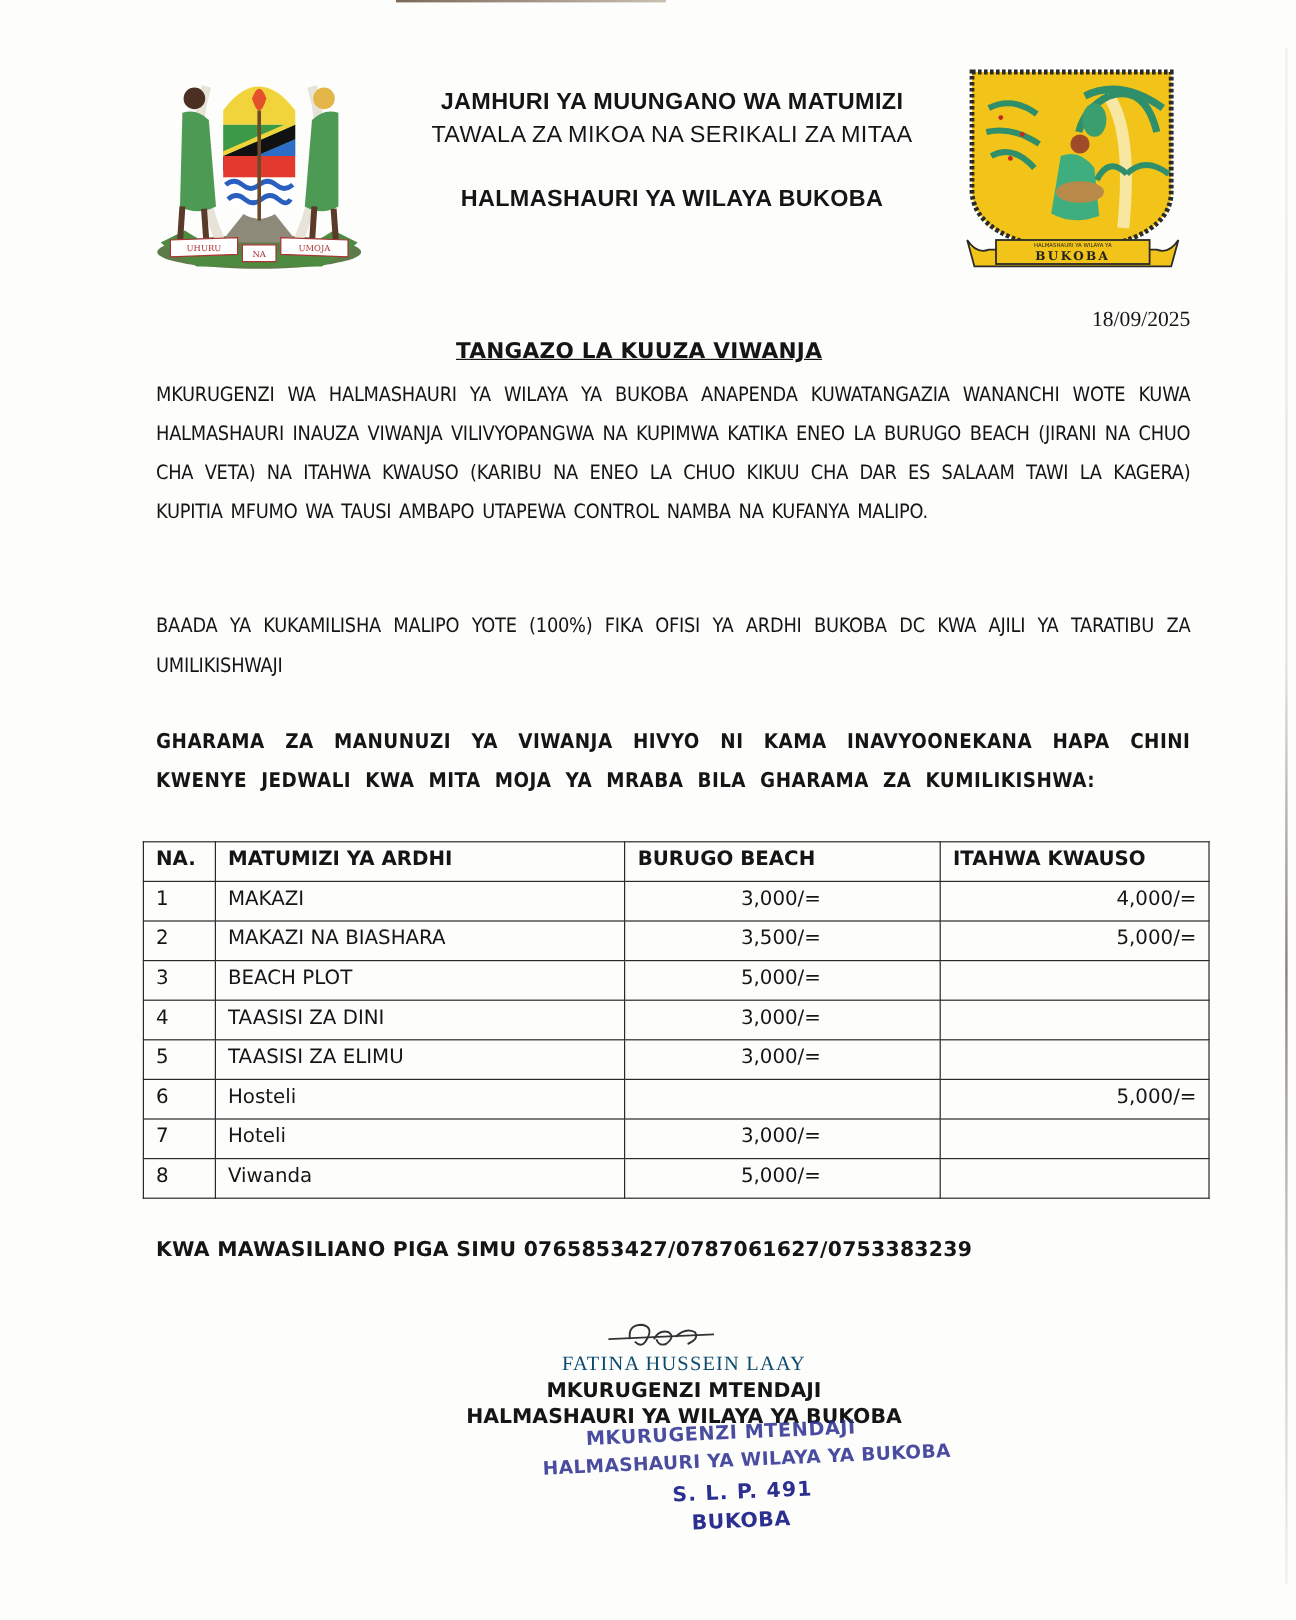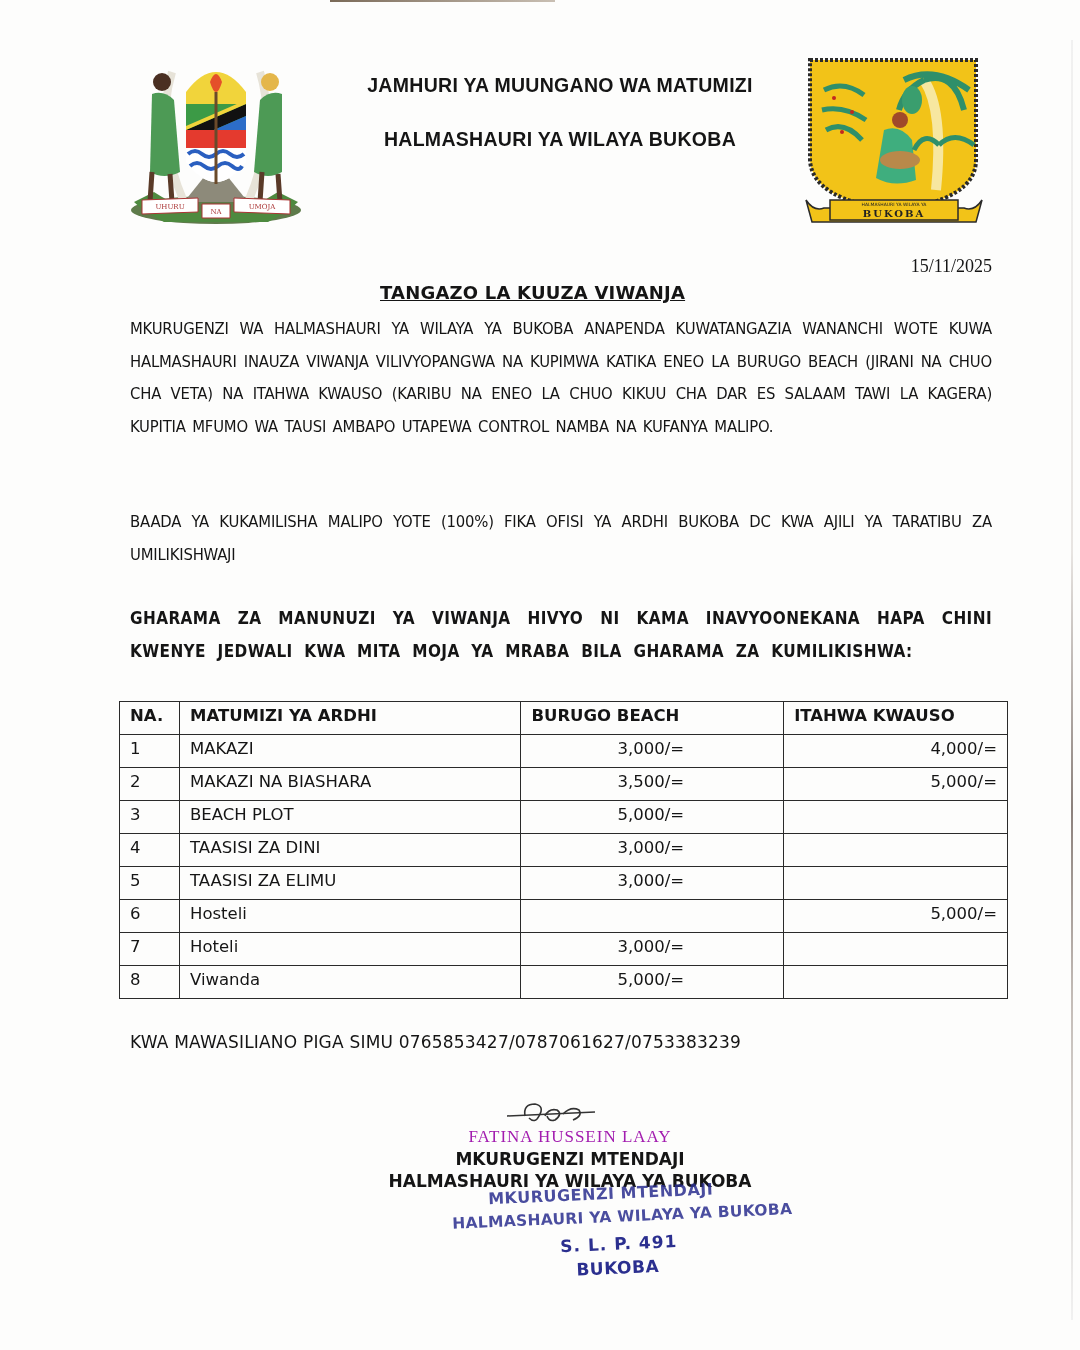--- a/index.html
+++ b/index.html
@@ -38,26 +38,26 @@
     .price-table th, .price-table td { border: 1.6px solid #2a2a2a; height: 33px; vertical-align: top; padding: 4px 10px 0 10px; }
     .price-table th { font-weight: bold; text-align: left; }
     .col-no { width: 60px; }
     .col-use { width: 342px; }
     .col-bb { width: 263px; }
     .col-ik { width: 224px; }
     td.num { text-align: left; padding-left: 96px; }
     td.num-ik { text-align: right; padding-left: 75px; }
 
     .contact { position: absolute; left: 130px; top: 1032px; font-family: "DejaVu Sans", sans-serif;
-      font-weight: normal; font-size: 17px; letter-spacing: .2px; }
+      font-weight: bold; font-size: 17px; letter-spacing: .2px; }
 
     
     .signature { position: absolute; left: 505px; top: 1100px; width: 95px; height: 28px; }
     .sig-block { position: absolute; left: 340px; top: 1126px; width: 460px; text-align: center; }
-    .sig-name { font-family: "Liberation Serif", serif; font-size: 17px; letter-spacing: 1px; color: #a21caf; line-height: 22px; }
+    .sig-name { font-family: "Liberation Serif", serif; font-size: 17px; letter-spacing: 1px; color: #0c4a6e; line-height: 22px; }
     .sig-title { font-family: "DejaVu Sans", sans-serif; font-weight: bold; font-size: 17px; line-height: 22px; }
 
     .stamp { position: absolute; left: 445px; top: 1182px; width: 330px; height: 110px; color: #2b2f8f;
       font-family: "DejaVu Sans", sans-serif; font-weight: bold; transform: rotate(-2.5deg); transform-origin: center; }
     .stamp div { position: absolute; white-space: nowrap; }
     .stamp-1 { left: 45px; top: 2px; font-size: 16px; letter-spacing: .5px; opacity: .85; }
     .stamp-2 { left: 8px; top: 26px; font-size: 15.5px; letter-spacing: .3px; opacity: .85; }
     .stamp-3 { left: 115px; top: 52px; font-size: 17px; letter-spacing: 1px; }
     .stamp-4 { left: 130px; top: 76px; font-size: 17px; letter-spacing: .5px; }
   </style>
@@ -117,25 +117,26 @@
   <ellipse cx="96" cy="110" rx="20" ry="9" fill="#b9894a"></ellipse>
   <path d="M135 95 Q150 80 170 95 M135 95 Q120 80 110 100" stroke="#2f8f6a" stroke-width="5" fill="none"></path>
   <path d="M2 150 Q10 162 20 158 L160 158 Q170 162 178 150 L172 172 L8 172 Z" fill="#f2c318" stroke="#2a2a2a" stroke-width="1.5"></path>
   <rect x="26" y="150" width="128" height="20" fill="#f2c318" stroke="#2a2a2a" stroke-width="1.5"></rect>
   <text x="90" y="156" font-size="4.5" text-anchor="middle" fill="#222" font-family="DejaVu Sans, sans-serif">HALMASHAURI YA WILAYA YA</text>
   <text x="90" y="167" font-size="10" font-weight="bold" text-anchor="middle" fill="#222" letter-spacing="2" font-family="DejaVu Serif, serif">BUKOBA</text>
 </svg>
 
 <div class="letterhead">
   <div class="lh-line lh-bold">JAMHURI YA MUUNGANO WA MATUMIZI</div>
+  <div class="lh-line">TAWALA ZA MIKOA NA SERIKALI ZA MITAA</div>
   <div class="lh-gap"></div>
   <div class="lh-line lh-bold">HALMASHAURI YA WILAYA BUKOBA</div>
 </div>
 
-<div class="date">15/11/2025</div>
+<div class="date">18/09/2025</div>
 <div class="notice-title">TANGAZO LA KUUZA VIWANJA</div>
 
 <p class="para para-1">MKURUGENZI WA HALMASHAURI YA WILAYA YA BUKOBA ANAPENDA KUWATANGAZIA WANANCHI WOTE KUWA HALMASHAURI INAUZA VIWANJA VILIVYOPANGWA NA KUPIMWA KATIKA ENEO LA BURUGO BEACH (JIRANI NA CHUO CHA VETA) NA ITAHWA KWAUSO (KARIBU NA  ENEO LA CHUO KIKUU CHA DAR ES SALAAM TAWI LA KAGERA) KUPITIA MFUMO WA TAUSI AMBAPO UTAPEWA CONTROL NAMBA NA KUFANYA MALIPO.</p>
 <p class="para para-2">BAADA YA KUKAMILISHA MALIPO YOTE (100%) FIKA OFISI YA ARDHI BUKOBA DC KWA AJILI YA TARATIBU ZA UMILIKISHWAJI</p>
 <p class="para para-3">GHARAMA ZA MANUNUZI YA VIWANJA HIVYO NI KAMA INAVYOONEKANA HAPA CHINI KWENYE JEDWALI KWA MITA MOJA YA MRABA BILA GHARAMA ZA KUMILIKISHWA:</p>
 
 <table class="price-table">
   <thead>
     <tr>
       <th class="col-no">NA.</th>

